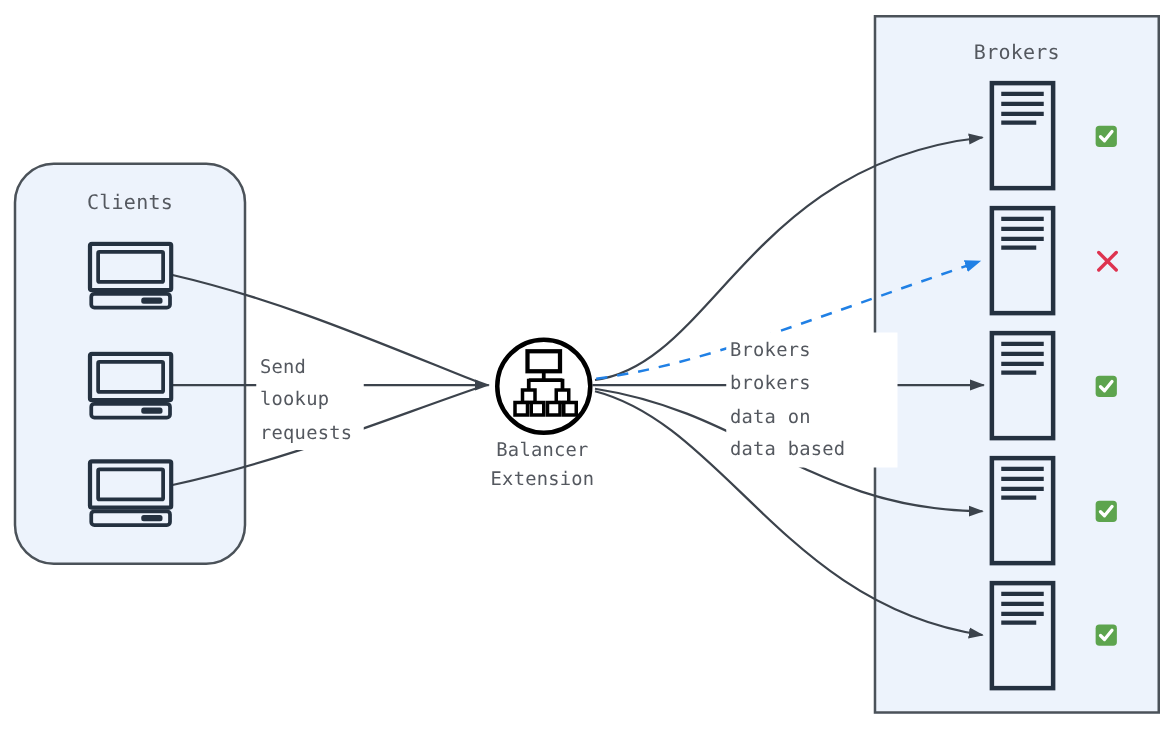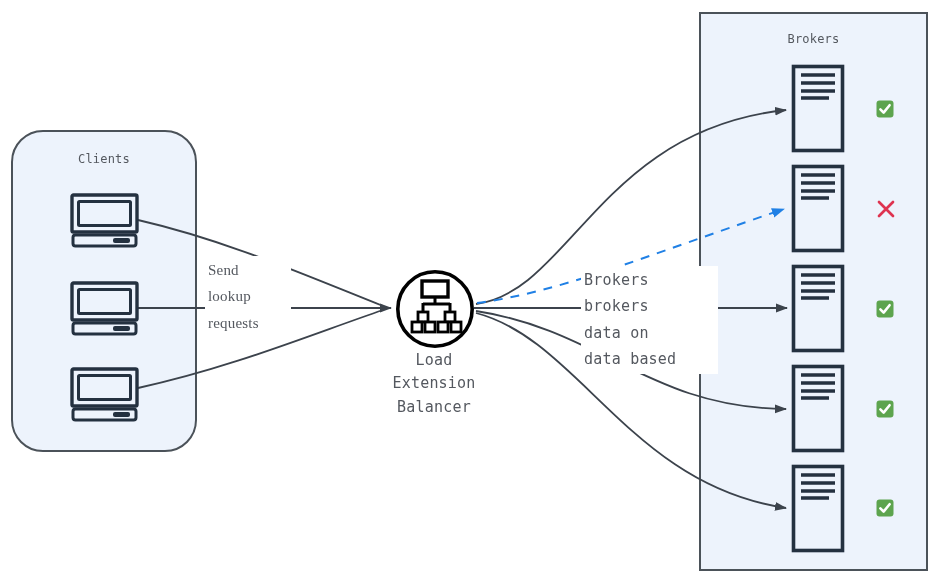--- a/index.html
+++ b/index.html
@@ -3,28 +3,28 @@
 <meta charset="utf-8">
 <style>
   :root{
     --box_fill:#edf3fc; --box_border:#4b5259; --icon:#243140; --arrow:#3c434c;
     --blue:#2080e5; --ok:#5da44e; --fail:#de3350; --text:#54585f; --black:#000000;
   }
   html,body{margin:0;padding:0;background:#fff;}
   .canvas{position:relative;width:936px;height:586px;background:#fff;overflow:hidden;
           font-family:"DejaVu Sans Mono","Liberation Mono",monospace;letter-spacing:0.2px;}
   .group-box{position:absolute;background:var(--box_fill);border:2px solid var(--box_border);box-sizing:border-box;}
-  .box-title{position:absolute;color:var(--text);font-size:12px;text-align:center;width:100%;}
+  .box-title{position:absolute;color:var(--text);font-size:16px;text-align:center;width:100%;}
   .abs{position:absolute;}
   svg{display:block;}
   .lb-label{position:absolute;left:354px;top:349px;width:160px;text-align:center;
             color:var(--text);font-size:15px;line-height:23.4px;}
   .edge-label{position:absolute;background:#fff;color:var(--text);font-size:15px;
               line-height:26.4px;padding:1px 3px;}
-  .edge-label.left{left:205px;top:256px;width:80px;font-family:Liberation Serif, serif;}
+  .edge-label.left{left:205px;top:279px;width:80px;}
   .edge-label.right{left:581px;top:266px;width:131px;}
   .icon-stroke{stroke:var(--icon);fill:none;}
   .icon-fill{fill:var(--icon);stroke:none;}
   .arrow-line{stroke:var(--arrow);stroke-width:1.8;fill:none;}
   .arrow-line.blue{stroke:var(--blue);stroke-width:2;stroke-dasharray:9 8;}
   .mk-dark{fill:var(--arrow);}
   .mk-blue{fill:var(--blue);}
   .status{position:absolute;width:20px;height:20px;}
   .status .ok-icon,.status .fail-icon{display:none;}
   .status.st-ok .ok-icon{display:block;}
@@ -150,23 +150,22 @@
       <rect x="25" y="45" width="10" height="10" fill="#fff" stroke="#000" stroke-width="2.8"></rect>
       <rect x="52" y="45" width="10" height="10" fill="#fff" stroke="#000" stroke-width="2.8"></rect>
       <rect x="19" y="55" width="10" height="10" fill="#fff" stroke="#000" stroke-width="2.8"></rect>
       <rect x="32" y="55" width="10" height="10" fill="#fff" stroke="#000" stroke-width="2.8"></rect>
       <rect x="45" y="55" width="10" height="10" fill="#fff" stroke="#000" stroke-width="2.8"></rect>
       <rect x="58" y="55" width="10" height="10" fill="#fff" stroke="#000" stroke-width="2.8"></rect>
     </g>
   </svg>
 
   <div class="lb-label">
-    <div>Load</div>
+    <div>Balancer</div>
     <div>Extension</div>
-    <div>Balancer</div>
   </div>
 
   <div class="edge-label left">
     <div>Send</div>
     <div>lookup</div>
     <div>requests</div>
   </div>
   <div class="edge-label right">
     <div>Brokers brokers</div>
     <div>data on</div>

